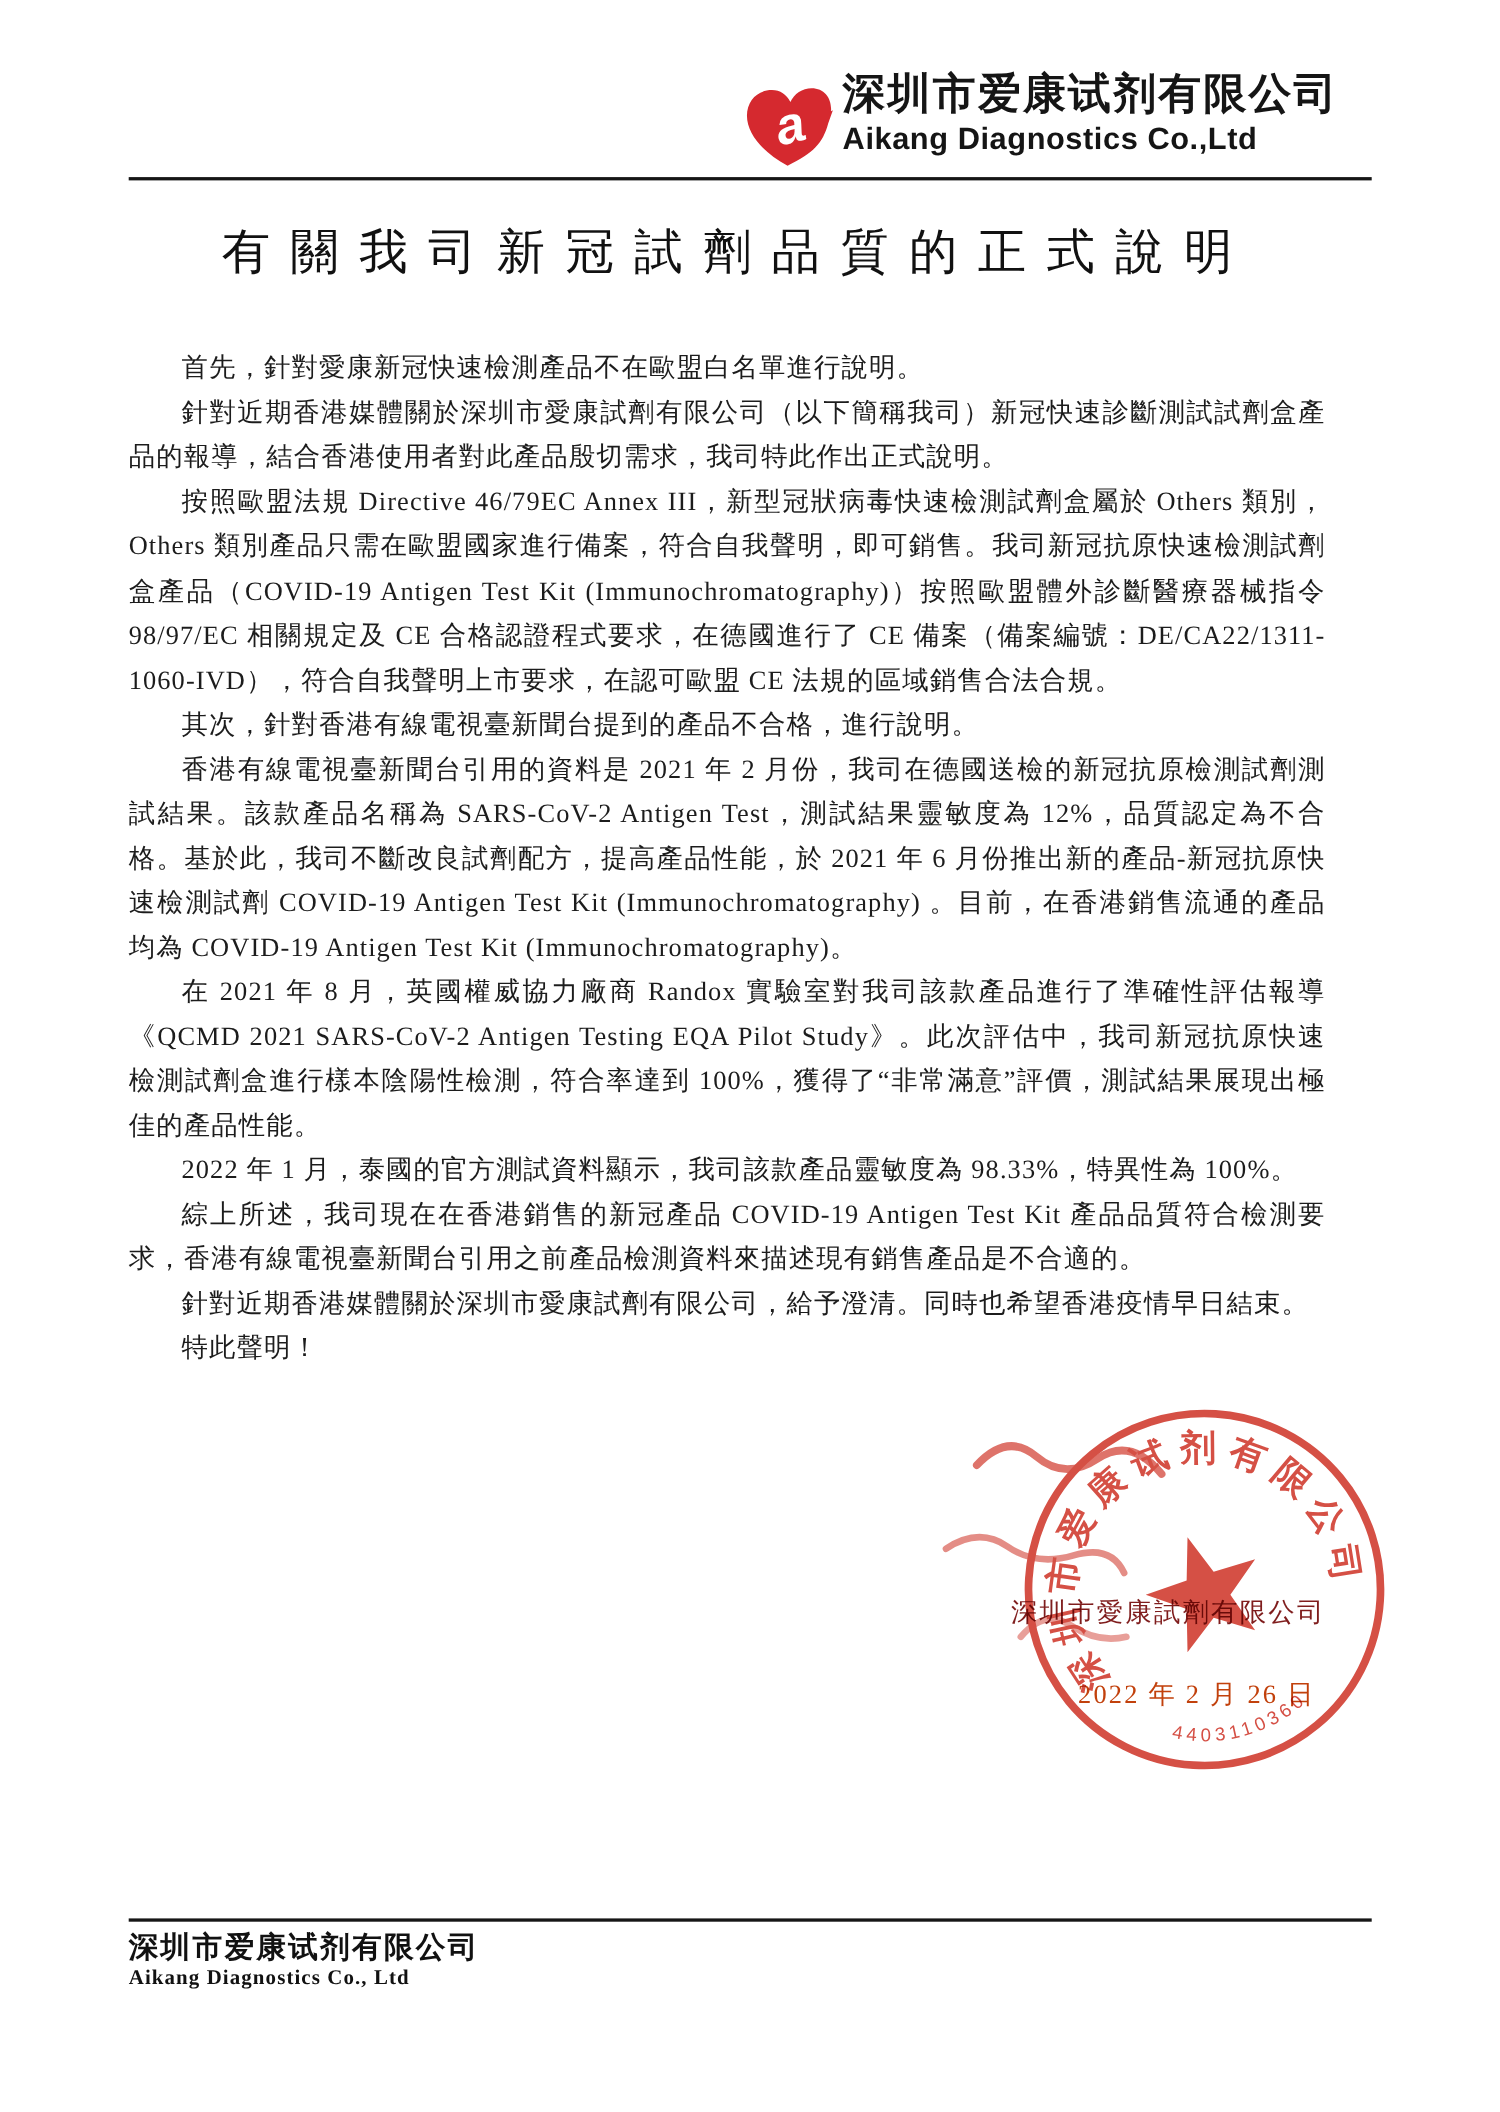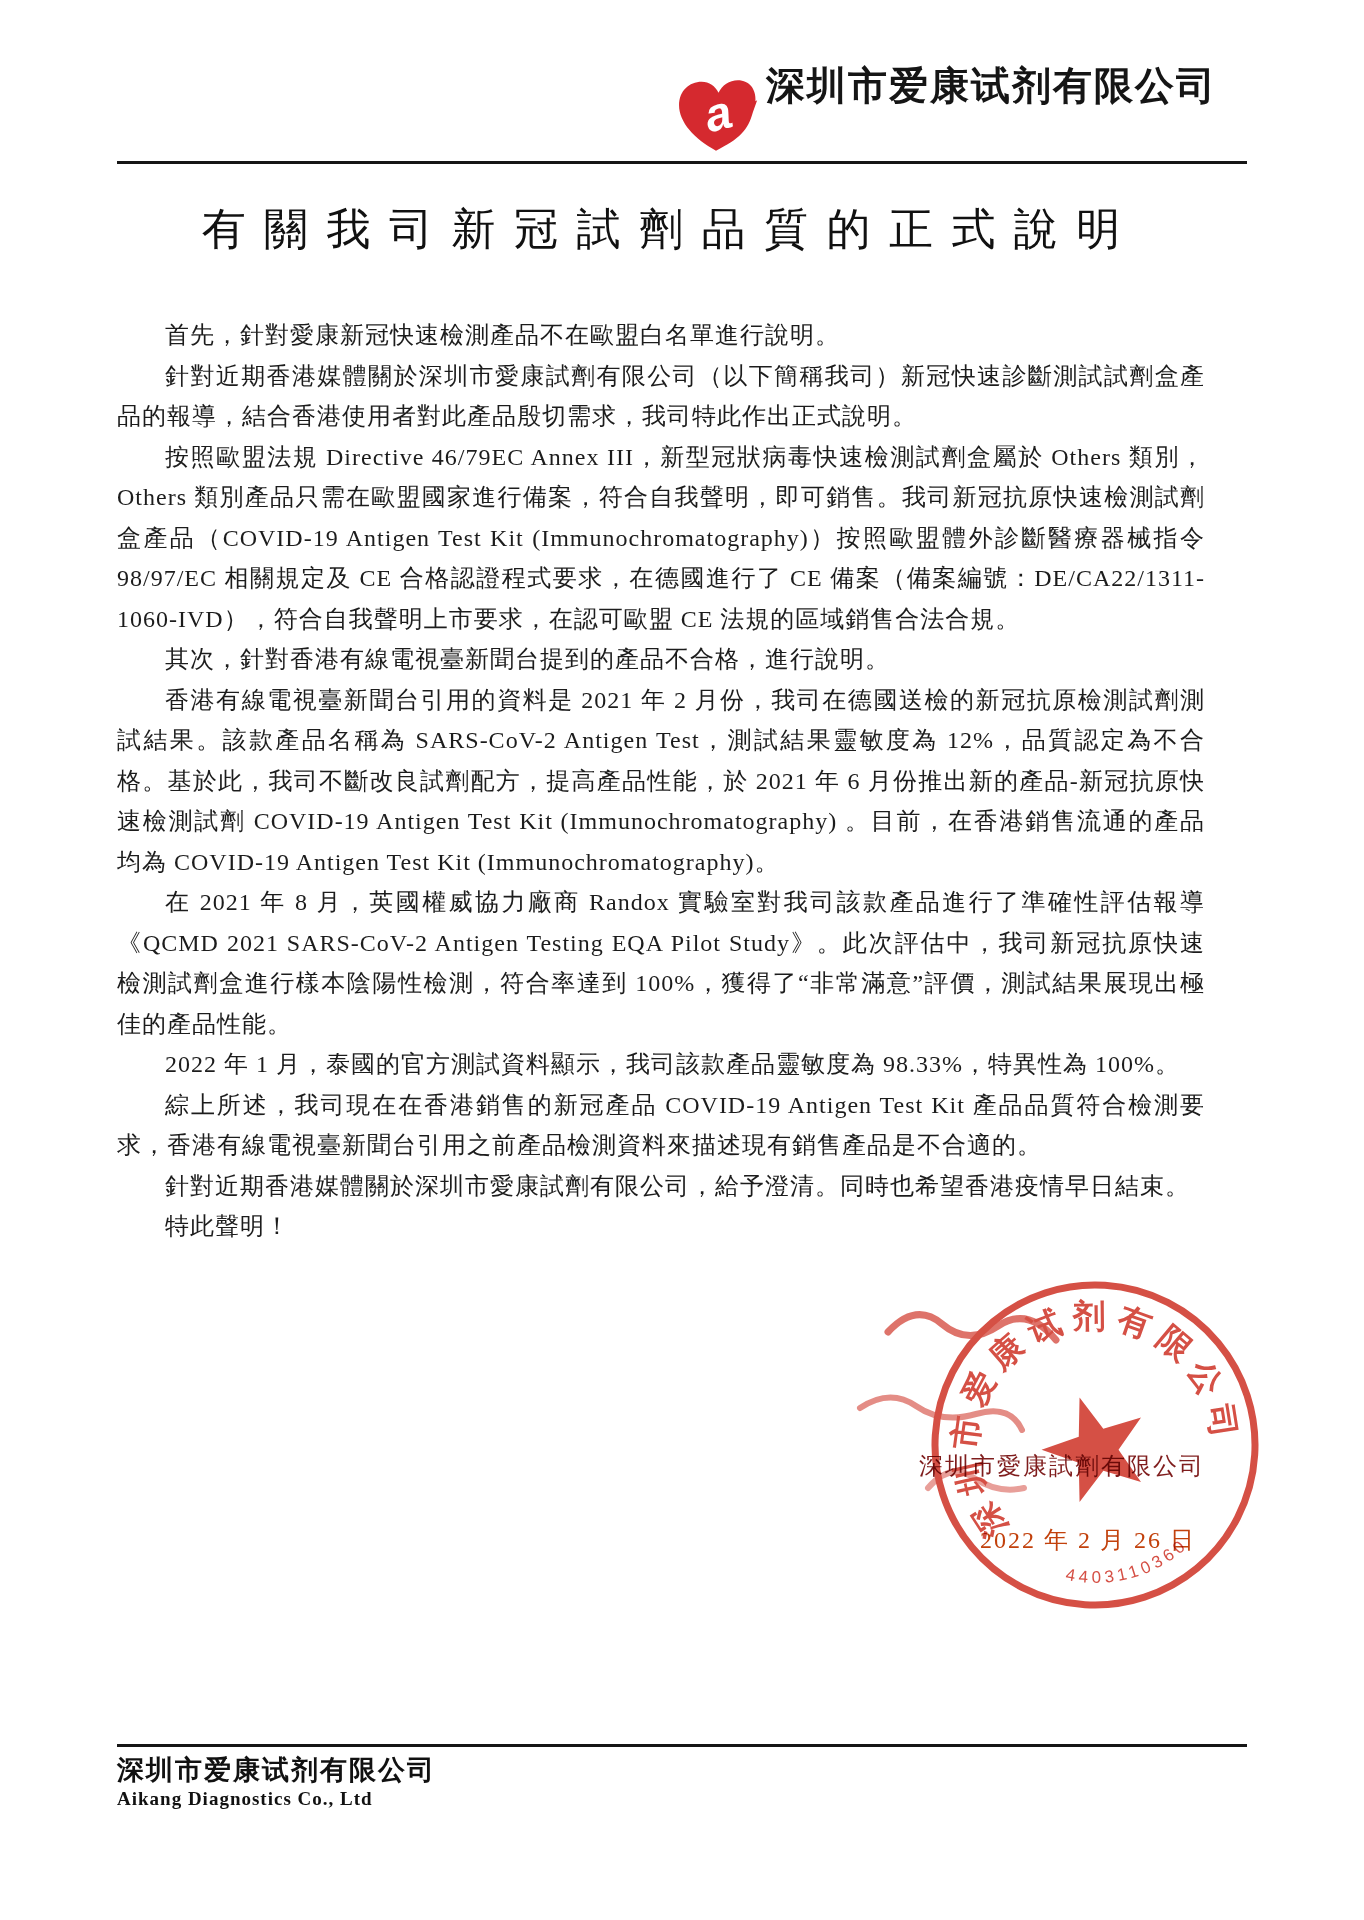--- a/index.html
+++ b/index.html
@@ -47,20 +47,21 @@
 
 <div class="page">
 
   <svg class="logo" viewBox="0 0 100 95">
     <path d="M50 90 C 24 76 6 56 6 36 C 6 19 18 8 33 8 C 42 8 49 13 53 21 C 57 12 66 6 76 6 C 90 6 98 17 97 31 L 99 30 L 94 44 C 88 66 78 76 50 90 Z" fill="#d5292f"></path>
     <text x="53" y="65" font-size="56" font-weight="bold" font-style="italic" font-family="Liberation Sans, DejaVu Sans, sans-serif" fill="#ffffff" text-anchor="middle" transform="rotate(-14 53 48)">a</text>
   </svg>
 
   <div class="hname">
     <div class="zh">深圳市爱康试剂有限公司</div>
+    <div class="en">Aikang Diagnostics Co.,Ltd</div>
   </div>
 
   <div class="rule rule-top"></div>
 
   <div class="doc-title">有關我司新冠試劑品質的正式說明</div>
 
   <div class="body-text">
       <p>首先，針對愛康新冠快速檢測產品不在歐盟白名單進行說明。</p>
       <p>針對近期香港媒體關於深圳市愛康試劑有限公司（以下簡稱我司）新冠快速診斷測試試劑盒產品的報導，結合香港使用者對此產品殷切需求，我司特此作出正式說明。</p>
       <p>按照歐盟法規 Directive 46/79EC Annex III，新型冠狀病毒快速檢測試劑盒屬於 Others 類別，Others 類別產品只需在歐盟國家進行備案，符合自我聲明，即可銷售。我司新冠抗原快速檢測試劑盒產品（COVID-19 Antigen Test Kit (Immunochromatography)）按照歐盟體外診斷醫療器械指令 98/97/EC 相關規定及 CE 合格認證程式要求，在德國進行了 CE 備案（備案編號：DE/CA22/1311-1060-IVD），符合自我聲明上市要求，在認可歐盟 CE 法規的區域銷售合法合規。</p>

